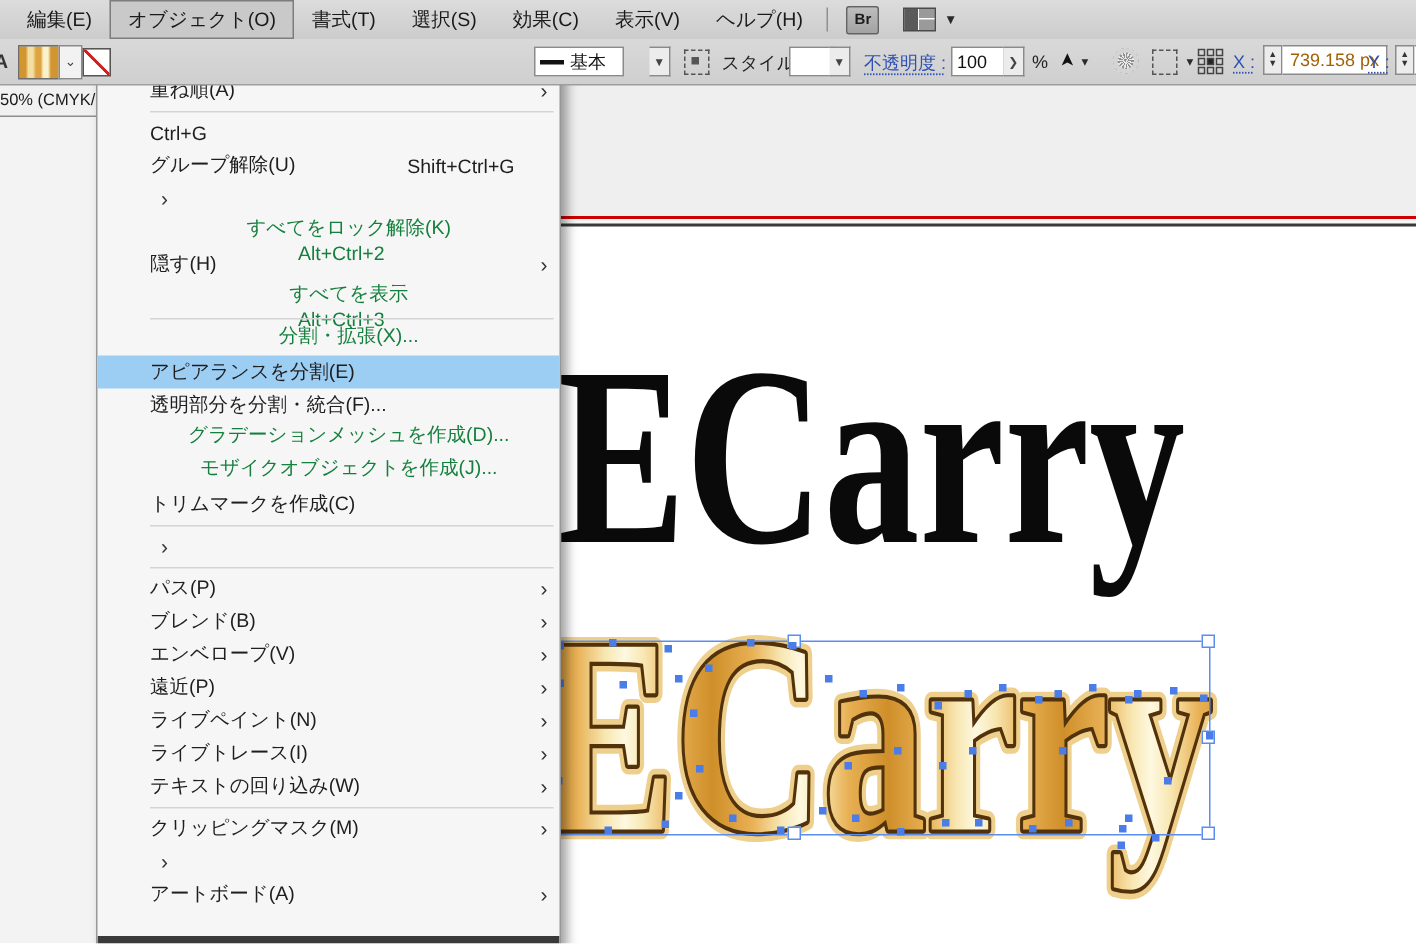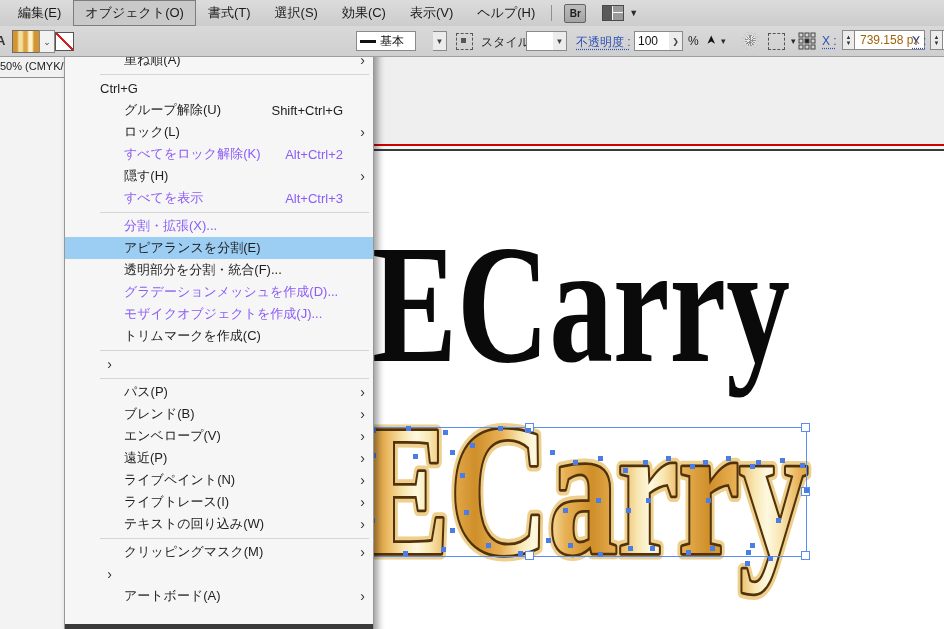--- a/index.html
+++ b/index.html
@@ -62,24 +62,24 @@
   
   #selection-box{position:absolute;left:253px;top:427px;width:552px;height:128px;
       border:1px solid var(--sel-blue);z-index:5;}
   .sel-handle{position:absolute;width:7px;height:7px;background:#fff;border:1px solid var(--sel-blue);z-index:6;}
   .anchor-pt{position:absolute;width:5px;height:5px;background:var(--anchor-blue);z-index:6;}
   
   #object-menu{position:absolute;left:64px;top:26px;width:308px;height:603px;z-index:20;
       background:#f6f6f6;border:1px solid #979797;box-shadow:4px 4px 7px rgba(0,0,0,.38);
       overflow:hidden;font-size:13px;color:#1e1e1e;}
   .mi{height:22px;display:flex;align-items:center;padding:0 8px 0 35px;}
-  .mi .lbl{flex:1;white-space:nowrap;margin-left:24px;}
+  .mi .lbl{flex:1;white-space:nowrap;}
   .mi .sc{margin-right:10px;white-space:nowrap;}
   .mi .chev{width:12px;text-align:right;font-size:14px;color:#333;line-height:1;}
-  .mi.disabled{color:#8b5cf6;}
+  .mi.disabled{color:#15803d;flex-direction:column;}
   .mi.disabled .chev{color:#9b9b9b;}
   .mi.hl{background:var(--menu-hl);}
   .msep{height:6px;display:flex;align-items:center;padding:0 4px 0 35px;}
   .msep i{display:block;width:100%;height:1px;background:#d4d4d4;}
   #menu-bottom-band{position:absolute;left:0;bottom:0;width:100%;height:6px;background:#3a3a3a;}
 </style>
 </head>
 <body>
 
 <div id="screen">
@@ -190,21 +190,20 @@
         <div class="mi">
           <span class="sc">Ctrl+G</span>
           <span class="chev"></span>
         </div>
         <div class="mi">
           <span class="lbl">グループ解除(U)</span>
           <span class="sc">Shift+Ctrl+G</span>
           <span class="chev"></span>
         </div>
         <div class="mi">
-          <span class="lbl">ロック(L)</span>
           <span class="chev">›</span>
         </div>
         <div class="mi disabled">
           <span class="lbl">すべてをロック解除(K)</span>
           <span class="sc">Alt+Ctrl+2</span>
           <span class="chev"></span>
         </div>
         <div class="mi">
           <span class="lbl">隠す(H)</span>
           <span class="chev">›</span>

